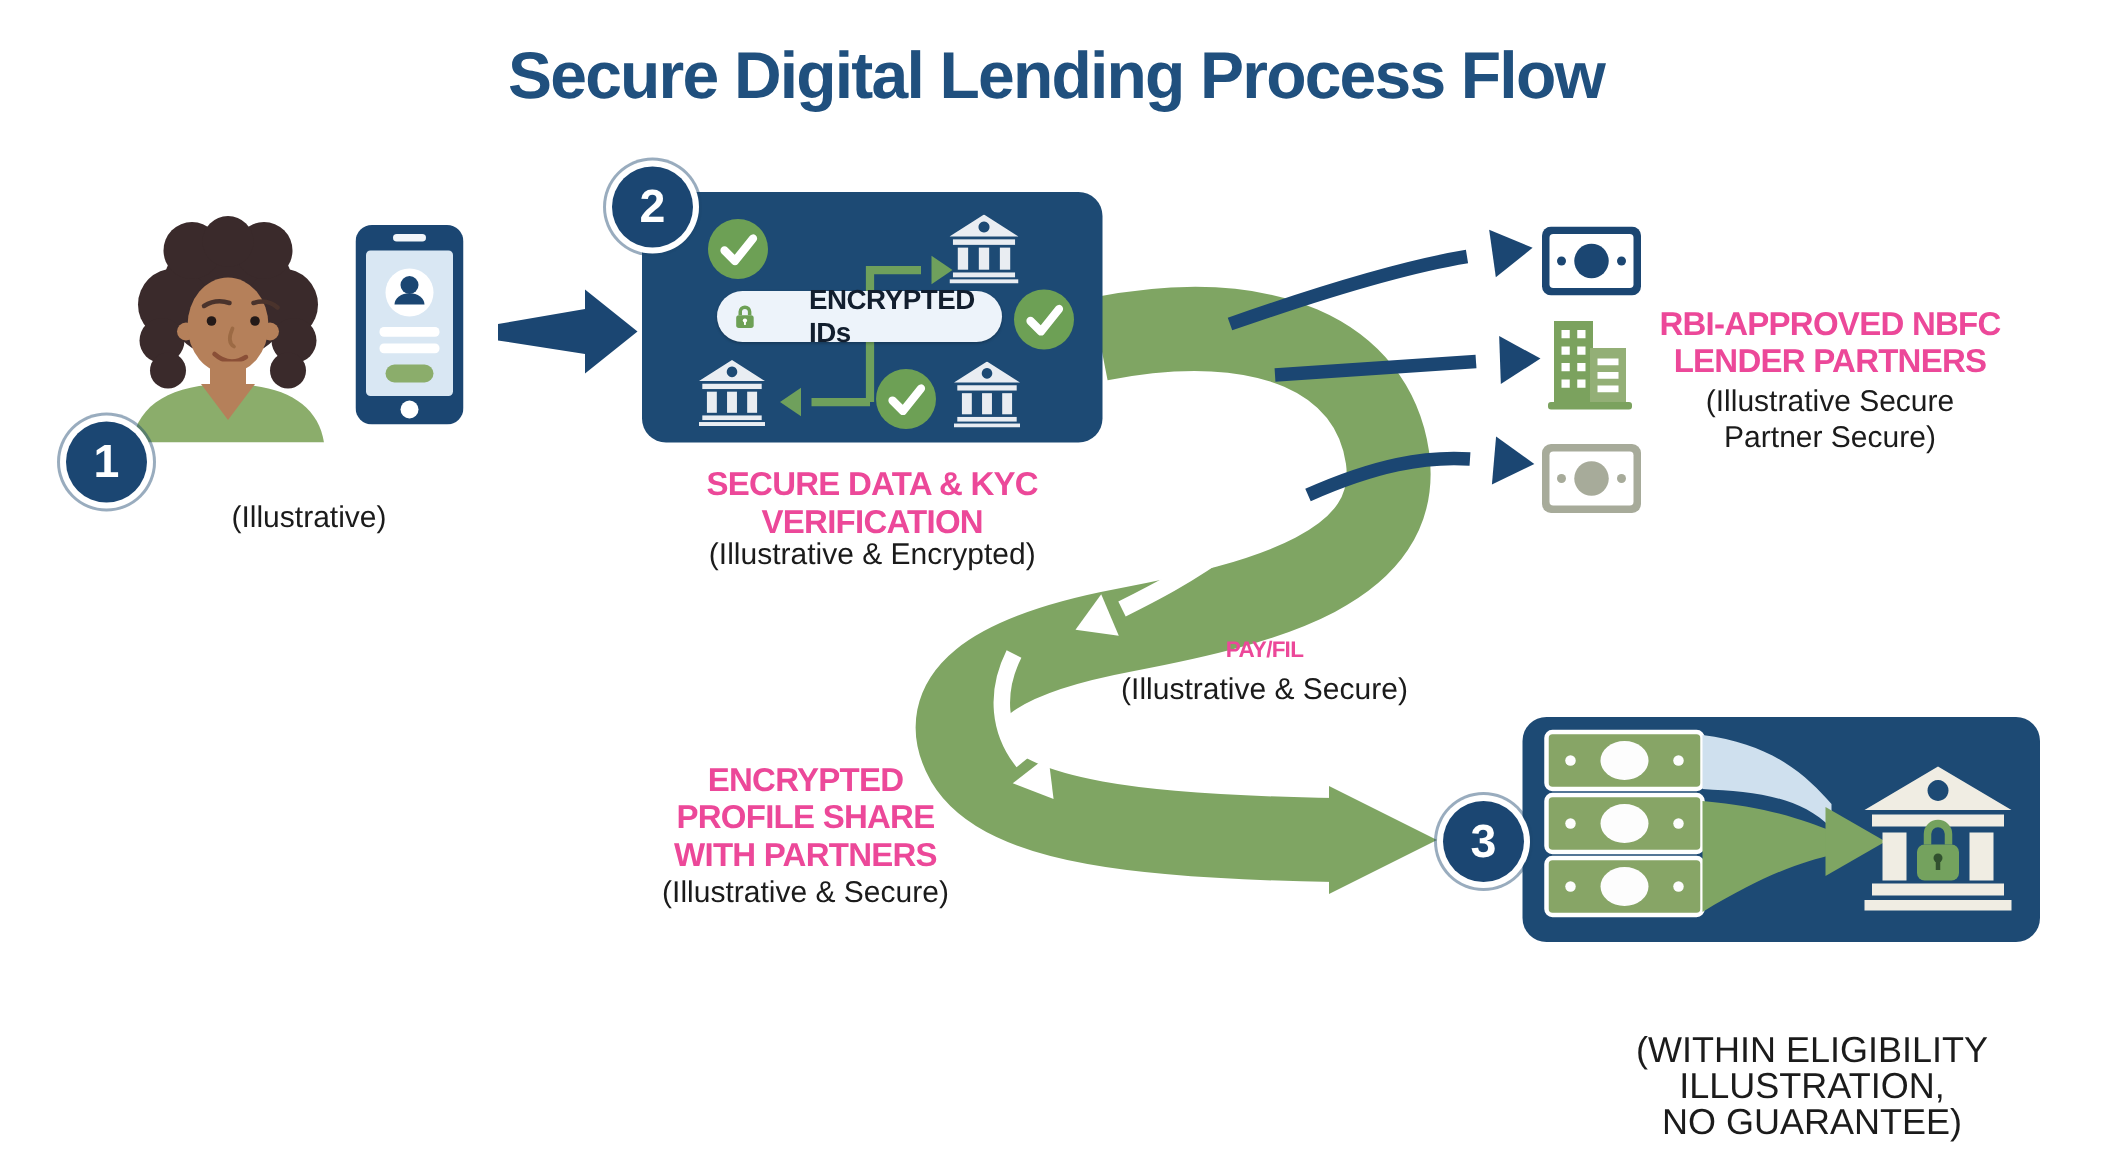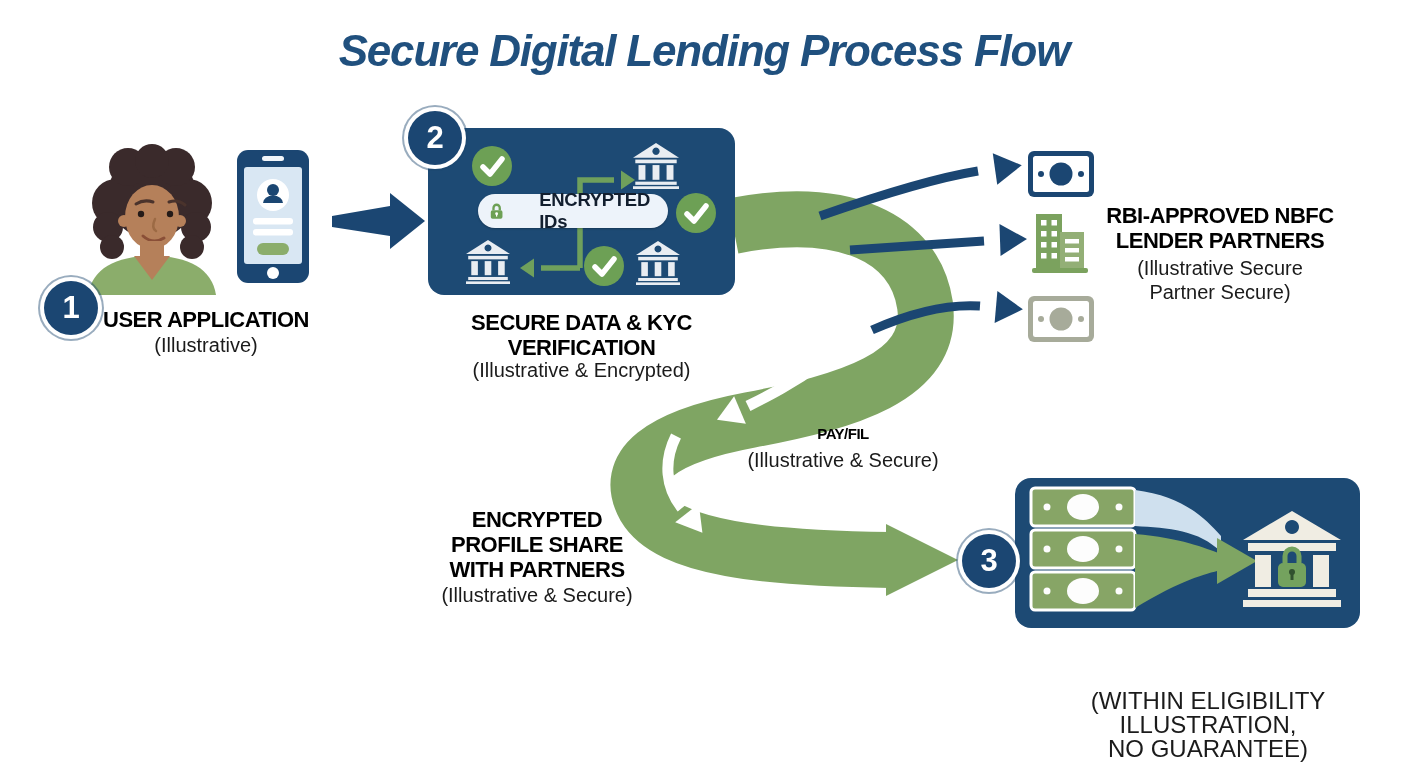--- a/index.html
+++ b/index.html
@@ -5,24 +5,24 @@
   html,body { margin:0; padding:0; background:#fff; }
   .canvas {
     position:relative; width:1408px; height:768px; background:#ffffff;
     overflow:hidden; font-family:"Liberation Sans", sans-serif;
   }
   .layer { position:absolute; left:0; top:0; width:1408px; height:768px; pointer-events:none; z-index:1; }
   .abs { position:absolute; }
   .pre { white-space:pre-line; }
   .page-title {
     position:absolute; left:0; right:0; top:26px; text-align:center;
-    font-size:44px; font-weight:bold; color:#20507e; letter-spacing:-1.2px; z-index:2;font-style:italic;
+    font-size:44px; font-weight:bold; color:#20507e; letter-spacing:-1.2px; z-index:2;
   }
   .heading {
-    font-weight:bold; color:#000000; font-size:22px; line-height:25px;
+    font-weight:bold; color:#ec4899; font-size:22px; line-height:25px;
     letter-spacing:-0.5px; text-align:center; z-index:2;
   }
   .subtext {
     color:#1b1b1b; font-size:20px; line-height:24px; text-align:center; z-index:2;
   }
   .badge {
     position:absolute; width:54px; height:54px; border-radius:50%;
     background:#1b4672; color:#ffffff; font-weight:bold; font-size:31px;
     display:flex; align-items:center; justify-content:center;
     box-shadow:0 0 0 4px #ffffff, 0 0 0 6px rgba(28,70,110,0.45);
@@ -126,21 +126,20 @@
     <circle cx="36" cy="40" r="6" fill="#1b4672"></circle>
     <path d="M26 53 a10 7.5 0 0 1 20 0 Z" fill="#1b4672"></path>
     <rect x="16" y="68" width="40" height="6.5" rx="3" fill="#ffffff"></rect>
     <rect x="16" y="79" width="40" height="6.5" rx="3" fill="#ffffff"></rect>
     <rect x="20" y="93" width="32" height="12" rx="6" fill="#8bad6b"></rect>
   </svg>
 
   <div class="badge" style="left:44px;top:281px;">
     <span>1</span>
   </div>
-  <div class="abs heading" style="left:86px;top:307px;width:240px;">USER APPLICATION</div>
   <div class="abs subtext" style="left:86px;top:333px;width:240px;">(Illustrative)</div>
 
   <div class="navybox" style="left:428px;top:128px;width:307px;height:167px;">
     <svg style="position:absolute;left:0;top:0;" width="307" height="167" viewBox="0 0 307 167">
       <path d="M152 140 L152 52 L186 52" stroke="#6fa05c" stroke-width="5.5" fill="none"></path>
       <polygon points="0,-9.5 14,0 0,9.5" transform="translate(193,52)" fill="#6fa05c"></polygon>
       <path d="M152 140 L113 140" stroke="#6fa05c" stroke-width="5.5" fill="none"></path>
       <polygon points="0,-9.5 14,0 0,9.5" transform="translate(106,140) rotate(180)" fill="#6fa05c"></polygon>
       <g transform="translate(64,38)">
         <circle r="20" fill="#6da055"></circle>

